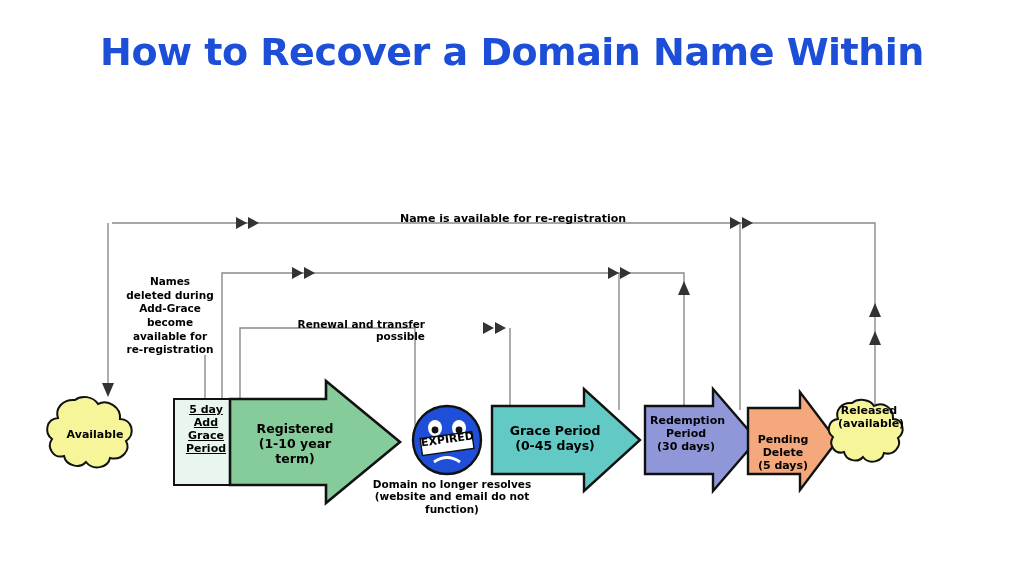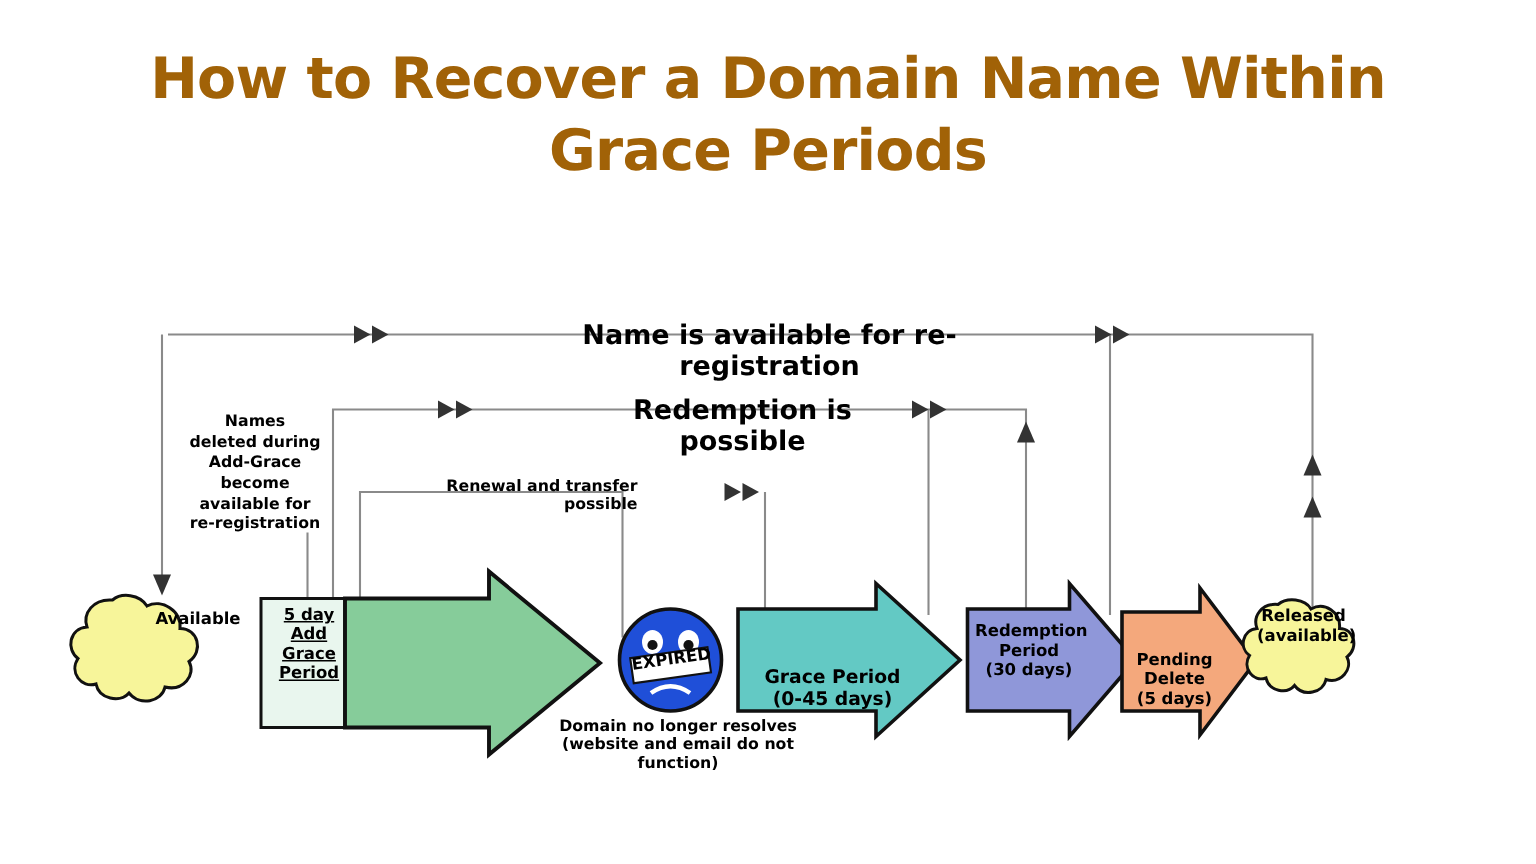--- a/index.html
+++ b/index.html
@@ -15,21 +15,21 @@
     overflow: hidden;
   }
 
   
   #title {
     position: absolute;
     left: 0;
     top: 28px;
     width: 1024px;
     text-align: center;
-    color: #a16207;
+    color: #1d4ed8;
     font-weight: bold;
     font-size: 38px;
     line-height: 48px;
     letter-spacing: -0.5px;
     font-family: "DejaVu Sans", sans-serif;
   }
   #title .line2 { display: block; }
 
   
   #diagram {
@@ -49,34 +49,33 @@
   .lbl {
     position: absolute;
     font-family: "DejaVu Sans", sans-serif;
     color: #000;
     font-weight: bold;
     text-align: center;
     line-height: 1.18;
     white-space: pre-line;
   }
 
-  .flow-label { font-size: 18px; }
+  .flow-label { font-size: 11px; }
   .side-note  { font-size: 10.5px; text-align: center; line-height: 1.3; }
   .node-label { font-size: 11px; }
   .stage-label{ font-size: 12.5px; }
   .small-note { font-size: 10.5px; }
 
   .cloud-label { font-size: 11px; }
 </style>
 </head>
 <body>
 
 <div id="title">
   <span>How to Recover a Domain Name Within</span>
-  <span class="line2">Grace Periods</span>
 </div>
 
 <div id="diagram">
 
   <svg width="1024" height="345" viewBox="0 0 1024 345" xmlns="http://www.w3.org/2000/svg">
     <defs>
       <marker id="tri-left" markerWidth="9" markerHeight="9" refX="8" refY="4.5" orient="auto">
         <path d="M9,0 L9,9 L0,4.5 z" fill="#333"></path>
       </marker>
       <marker id="tri-up" markerWidth="9" markerHeight="9" refX="4.5" refY="1" orient="auto">
@@ -172,45 +171,46 @@
 
     <g>
       <path d="M852,218 C841,217 835,226 838,234 C828,235 826,247 833,252 C828,260 835,270 844,267
                C846,276 858,278 863,272 C869,280 882,277 884,268 C894,271 902,261 898,253
                C906,247 903,234 893,234 C894,223 883,216 874,221 C870,214 858,213 852,218 z" fill="#f7f59a" stroke="#111" stroke-width="2"></path>
     </g>
   </svg>
 
   <div class="lbl flow-label" style="left:383px; top:28px; width:260px;">Name is available for re-registration</div>
 
-  <div class="lbl flow-label" style="left:385px; top:78px; width:220px;">Redemption is possible</div>
 
   <div class="lbl small-note" style="left:245px; top:133px; width:180px; text-align:right;">Renewal and transfer possible</div>
 
   <div class="lbl side-note" style="left:124px; top:90px; width:92px;">Names
 deleted during
 Add-Grace
 become
 available for
 re-registration</div>
 
   <div class="lbl small-note" style="left:352px; top:293px; width:200px; ">Domain no longer resolves
 (website and email do not function)</div>
 
-  <div class="lbl cloud-label" style="left:61px; top:222px; width:68px;margin-left:37px;">Available</div>
+  <div class="lbl cloud-label" style="left:61px; top:244px; width:68px;">Available</div>
 
   <div class="lbl node-label" style="left:176px; top:219px; width:60px;text-decoration:underline;">5 day
 Add
 Grace
 Period</div>
 
+  <div class="lbl stage-label" style="left:240px; top:237px; width:110px;">Registered
+(1-10 year term)</div>
 
   <div class="lbl" style="left:421px; top:249px; width:52px; font-size:11px; transform:rotate(-8deg);">EXPIRED</div>
 
-  <div class="lbl stage-label" style="left:503px; top:239px; width:104px;margin-top:20px;">Grace Period
+  <div class="lbl stage-label" style="left:503px; top:239px; width:104px;">Grace Period
 (0-45 days)</div>
 
   <div class="lbl node-label" style="left:650px; top:230px; width:72px;">Redemption
 Period
 (30 days)</div>
 
   <div class="lbl node-label" style="left:752px; top:249px; width:62px;">Pending
 Delete
 (5 days)</div>
 

